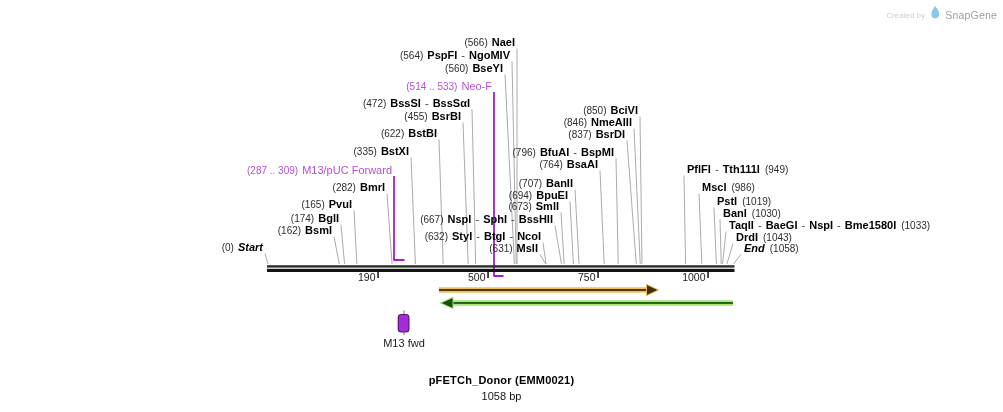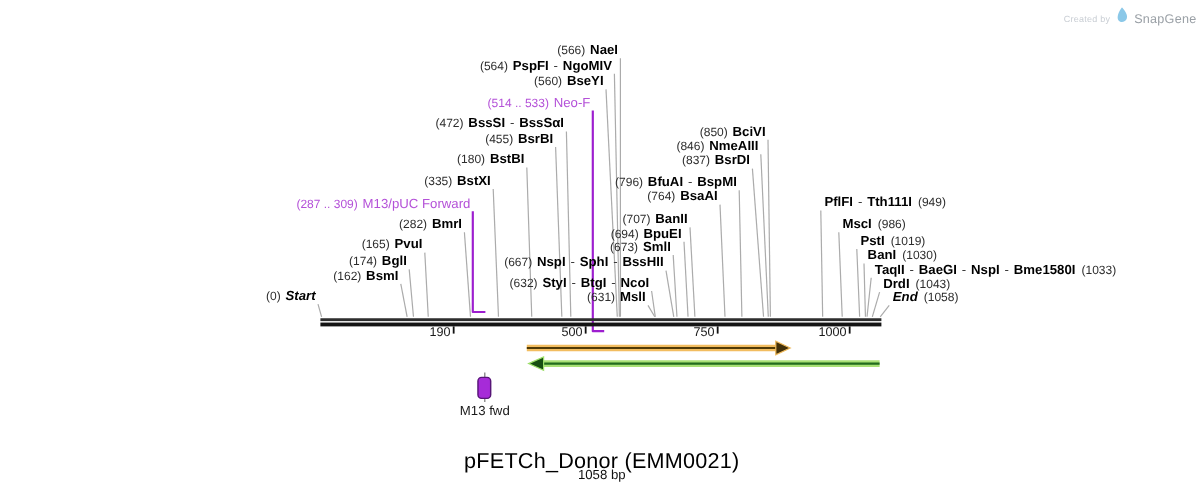--- a/index.html
+++ b/index.html
@@ -15,21 +15,21 @@
   .site .nm{font-weight:bold;color:#000;}
   .site .sep{font-weight:normal;color:#3c3c3c;padding:0 1px;}
   .site.primer, .site.primer .pos, .site.primer .nm{color:#b451d8;font-weight:normal;}
   .site .term{font-style:italic;font-weight:bold;}
   .rnum{position:absolute;font-size:10.5px;color:#1b1b1b;line-height:11px;white-space:nowrap;}
   .m13lbl{position:absolute;font-size:11px;color:#1a1a1a;text-align:center;width:80px;line-height:12px;}
   #watermark{position:absolute;top:6px;right:6px;display:flex;align-items:center;gap:5px;}
   #watermark .createdby{font-size:7.5px;color:#c9ced4;letter-spacing:.2px;}
   #watermark .brand{font-size:10.5px;color:#9aa0a6;font-weight:500;letter-spacing:.2px;}
   #footer-title{position:absolute;left:0;right:0;top:374px;text-align:center;
-    font-size:18px;font-weight:normal;color:#000;letter-spacing:.2px;}
+    font-size:11px;font-weight:bold;color:#000;letter-spacing:.2px;}
   #footer-sub{position:absolute;left:0;right:0;top:390px;text-align:center;
     font-size:11px;color:#111;}
 </style>
 </head>
 <body>
 
 <div id="stage">
   <svg id="map-svg" width="1003" height="412">
       <line x1="517" y1="48.5" x2="517.04" y2="264" stroke="#ababab" stroke-width="1"></line>
       <line x1="512" y1="61.5" x2="516.16" y2="264" stroke="#ababab" stroke-width="1"></line>
@@ -93,21 +93,21 @@
     <div class="rnum" style="right: 517.5px; top: 271.5px; padding-left: 20px;">500</div>
     <div class="rnum" style="right: 407.5px; top: 271.5px;">750</div>
     <div class="rnum" style="right: 297.5px; top: 271.5px;">1000</div>
     <div class="m13lbl" style="left: 364px; top: 337px;">M13 fwd</div>
     <div class="site" style="top: 36px; right: 488px;"><span class="pos pos-l">(566)</span><span class="nm">NaeI</span></div>
     <div class="site" style="top: 49px; right: 493px;"><span class="pos pos-l">(564)</span><span class="nm">PspFI</span><span class="sep"> - </span><span class="nm">NgoMIV</span></div>
     <div class="site" style="top: 62px; right: 500px;"><span class="pos pos-l">(560)</span><span class="nm">BseYI</span></div>
     <div class="site primer" style="top: 80px; right: 511px;"><span class="pos pos-l">(514 .. 533)</span><span class="nm">Neo-F</span></div>
     <div class="site" style="top: 97px; right: 533px;"><span class="pos pos-l">(472)</span><span class="nm">BssSI</span><span class="sep"> - </span><span class="nm">BssSαI</span></div>
     <div class="site" style="top: 110px; right: 542px;"><span class="pos pos-l">(455)</span><span class="nm">BsrBI</span></div>
-    <div class="site" style="top: 127px; right: 566px;"><span class="pos pos-l">(180)</span><span class="nm">BstBI</span></div>
+    <div class="site" style="top: 127px; right: 566px;"><span class="pos pos-l">(622)</span><span class="nm">BstBI</span></div>
     <div class="site" style="top: 145px; right: 594px;"><span class="pos pos-l">(335)</span><span class="nm">BstXI</span></div>
     <div class="site primer" style="top: 164px; right: 611px;"><span class="pos pos-l">(287 .. 309)</span><span class="nm">M13/pUC Forward</span></div>
     <div class="site" style="top: 181px; right: 618px;"><span class="pos pos-l">(282)</span><span class="nm">BmrI</span></div>
     <div class="site" style="top: 198px; right: 651px;"><span class="pos pos-l">(165)</span><span class="nm">PvuI</span></div>
     <div class="site" style="top: 212px; right: 664px;"><span class="pos pos-l">(174)</span><span class="nm">BglI</span></div>
     <div class="site" style="top: 224px; right: 671px; text-align: center;"><span class="pos pos-l">(162)</span><span class="nm">BsmI</span></div>
     <div class="site" style="top: 241px; right: 740px;"><span class="pos pos-l">(0)</span><span class="nm term">Start</span></div>
     <div class="site" style="top: 104px; right: 365px;"><span class="pos pos-l">(850)</span><span class="nm">BciVI</span></div>
     <div class="site" style="top: 116px; right: 371px;"><span class="pos pos-l">(846)</span><span class="nm">NmeAIII</span></div>
     <div class="site" style="top: 128px; right: 378px;"><span class="pos pos-l">(837)</span><span class="nm">BsrDI</span></div>

